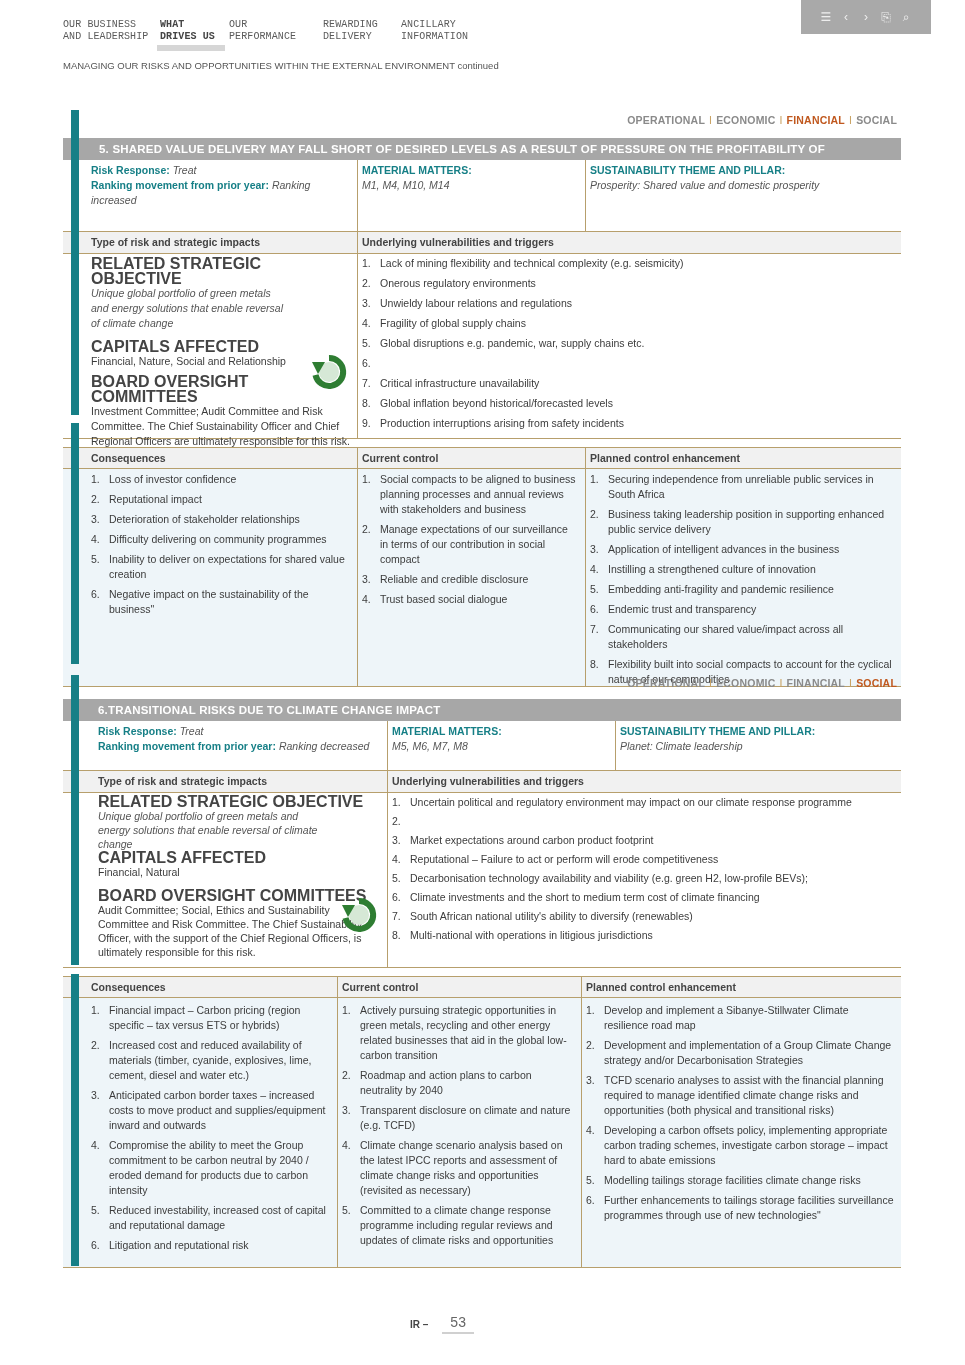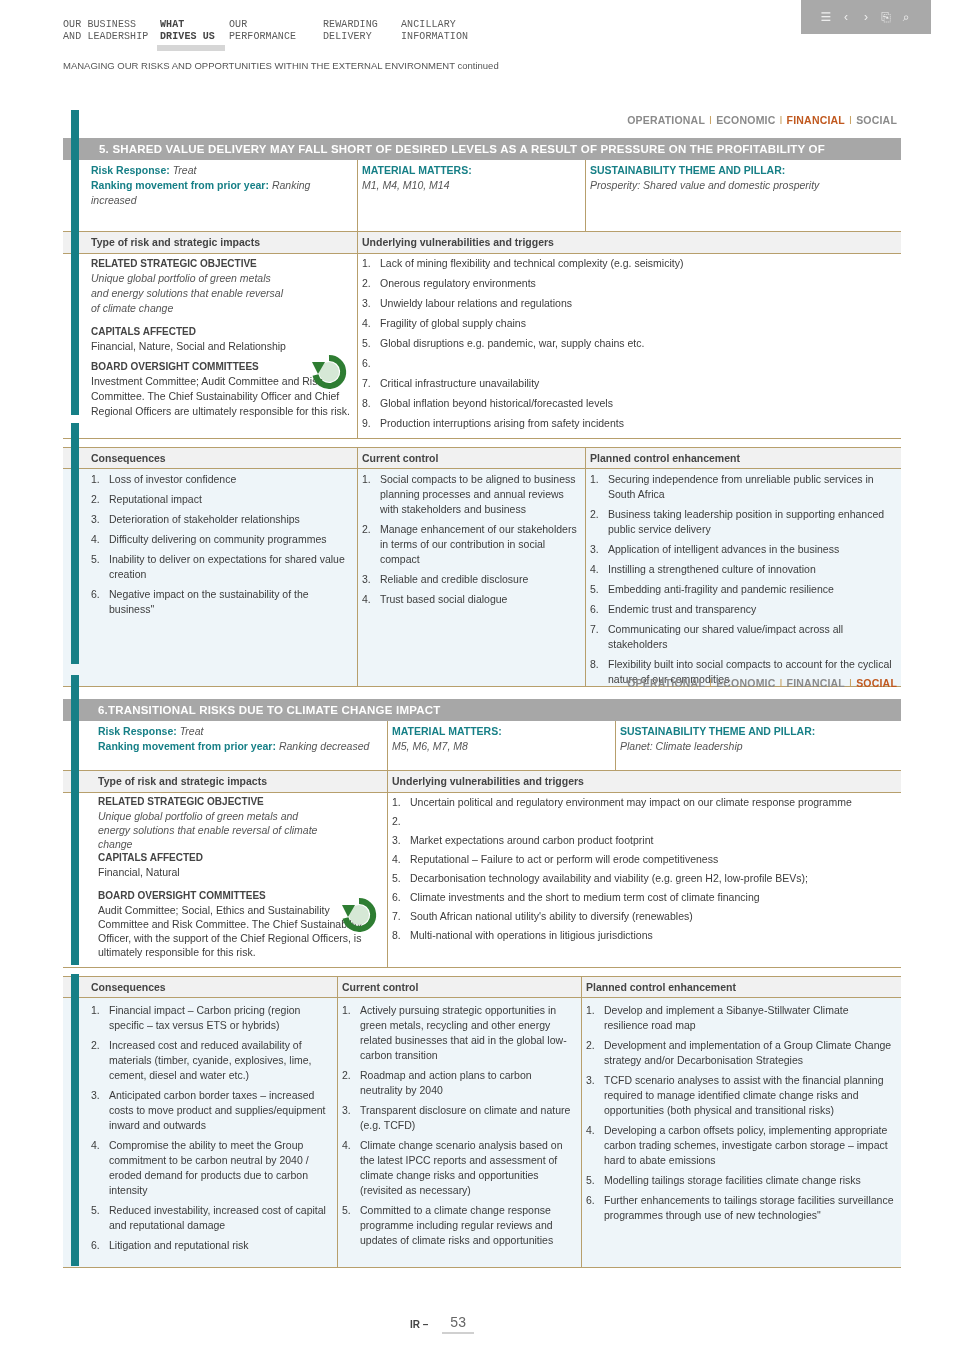--- a/index.html
+++ b/index.html
@@ -24,21 +24,21 @@
   .section { position: absolute; left: 63px; width: 838px; }
   .titlebar { background: #a7a7a7; color: #ffffff; font-weight: bold; font-size: 11.5px; height: 22px; line-height: 22px; padding-left: 36px; letter-spacing: 0.2px; }
   .row { display: flex; border-bottom: 1.5px solid #b79f6c; }
   .cell { border-right: 1.5px solid #b79f6c; padding: 3px 6px 3px 28px; font-size: 10.5px; line-height: 15px; }
   .cell:last-child { border-right: none; }
   .cell.plain { padding-left: 4px; }
   .teal { color: #167f86; font-weight: bold; }
   .it { font-style: italic; color: #555; }
   .hdr { background: #f1f1f1; font-weight: bold; font-size: 10.5px; color: #444; height: 22px; line-height: 16px; }
   .body-light { background: #eef5f9; }
-  .lbl { font-weight: bold; color: #444; font-size: 10px; }
+  .lbl { font-weight: bold; color: #444; font-size: 16px; }
   ol { list-style: none; }
   ol li { display: flex; margin-bottom: 5px; }
   ol li .n { width: 18px; flex: none; }
   .icon-cycle { position: absolute; width: 36px; height: 36px; }
   .pagefoot { position: absolute; left: 410px; top: 1314px; font-size: 11px; display: flex; align-items: center; gap: 14px; }
   .pagefoot .ir { font-weight: bold; font-size: 10px; color: #444; }
   .pagefoot .num { font-size: 14px; color: #666; border-bottom: 2px solid #d0d0d0; padding: 0 8px 2px; }
 </style>
 </head>
 <body>
@@ -180,21 +180,21 @@
       </ol>
     </div>
     <div class="cell plain" style="width:228px; padding-top:3px">
       <ol>
         <li>
             <span class="n">1.</span>
             <span>Social compacts to be aligned to business planning processes and annual reviews with stakeholders and business</span>
           </li>
         <li>
             <span class="n">2.</span>
-            <span>Manage enhancement of our stakeholders in terms of our contribution in social compact</span>
+            <span>Manage expectations of our surveillance in terms of our contribution in social compact</span>
           </li>
         <li>
             <span class="n">3.</span>
             <span>Reliable and credible disclosure</span>
           </li>
         <li>
             <span class="n">4.</span>
             <span>Trust based social dialogue</span>
           </li>
       </ol>

